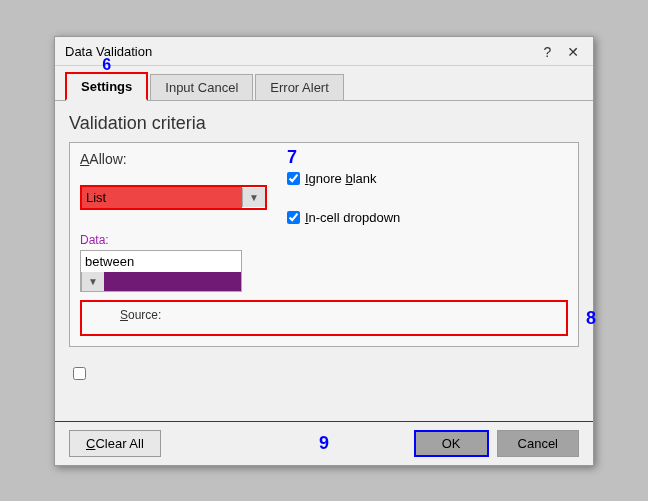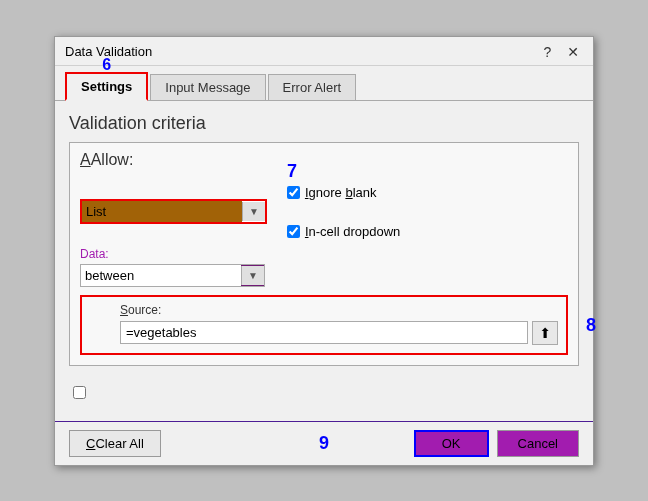--- a/index.html
+++ b/index.html
@@ -100,43 +100,43 @@
       background: #f8f8f8;
       position: relative;
     }
     .step-number {
       position: absolute;
       color: #00f;
       font-size: 18px;
       font-weight: bold;
     }
     .allow-label {
-      font-size: 16px;
-      color: #333;
-      margin-bottom: 16px;
+      font-size: 14px;
+      color: #333;
+      margin-bottom: 4px;
     }
     .allow-label u { text-decoration: underline; }
     .allow-row {
       display: flex;
       align-items: center;
       gap: 10px;
       margin-bottom: 8px;
     }
     .allow-select-wrap {
       border: 2px solid #e00;
       display: inline-flex;
       align-items: center;
       background: white;
     }
     .allow-select {
       border: none;
       outline: none;
       font-size: 13px;
       padding: 3px 4px;
-      background: #a16207;
+      background: #ef4444;
       width: 160px;
       appearance: none;
       -webkit-appearance: none;
     }
     .select-arrow {
       background: #e0e0e0;
       border-left: 1px solid #aaa;
       padding: 4px 6px;
       font-size: 10px;
       color: #555;
@@ -156,23 +156,24 @@
     .check-row label { font-size: 13px; }
     .check-row label u { text-decoration: underline; }
     .data-label {
       font-size: 12px;
       color: #a21caf;
       margin-bottom: 3px;
     }
     .data-select-wrap {
       border: 1px solid #aaa;
       display: inline-flex;
-      align-items: center;
+      align-items: flex-start;
       background: #701a75;
       margin-bottom: 8px;
+      flex-direction: column;
     }
     .data-select {
       border: none;
       outline: none;
       font-size: 13px;
       padding: 3px 4px;
       background: white;
       width: 160px;
       appearance: none;
       -webkit-appearance: none;
@@ -240,21 +241,21 @@
       font-weight: bold;
     }
     .footer-right {
       display: flex;
       gap: 8px;
     }
     .btn {
       padding: 5px 20px;
       font-size: 13px;
       border: 1px solid #999;
-      background: #a21caf;
+      background: #a3a3a3;
       cursor: pointer;
       min-width: 75px;
       text-align: center;
     }
     .btn.ok-btn {
       border: 2px solid #00f;
       padding: 4px 20px;
     }
     .btn-clear {
       padding: 5px 16px;
@@ -276,21 +277,21 @@
       <button class="title-btn">✕</button>
     </div>
   </div>
 
   <div class="tabs">
     <div class="tab active" style="position:relative;">
       <span class="tab-number">6</span>
       <span>Settings</span>
     </div>
     <div class="tab">
-      <span>Input Message</span>
+      <span>Input Cancel</span>
     </div>
     <div class="tab">
       <span>Error Alert</span>
     </div>
   </div>
 
   <div class="content">
     <div class="section-label">Validation criteria</div>
 
     <div class="criteria-box">
@@ -344,24 +345,20 @@
           <option>less than</option>
         </select>
         <span class="select-arrow">▼</span>
       </div>
 
       
       <div class="source-wrap" style="position:relative;padding-left:38px;">
         <div class="source-label">
           <u>S</u>ource:
         </div>
-        <div class="source-input-row">
-          <input type="text" class="source-input" value="=vegetables" style="">
-          <button class="source-btn">⬆</button>
-        </div>
         <span class="step-number" style="right:-30px; top:50%; transform:translateY(-50%); left:auto;">8</span>
       </div>
     </div>
 
     <div class="apply-row">
       <input type="checkbox" id="apply-all" style="">
     </div>
   </div>
 
   <div class="footer">

